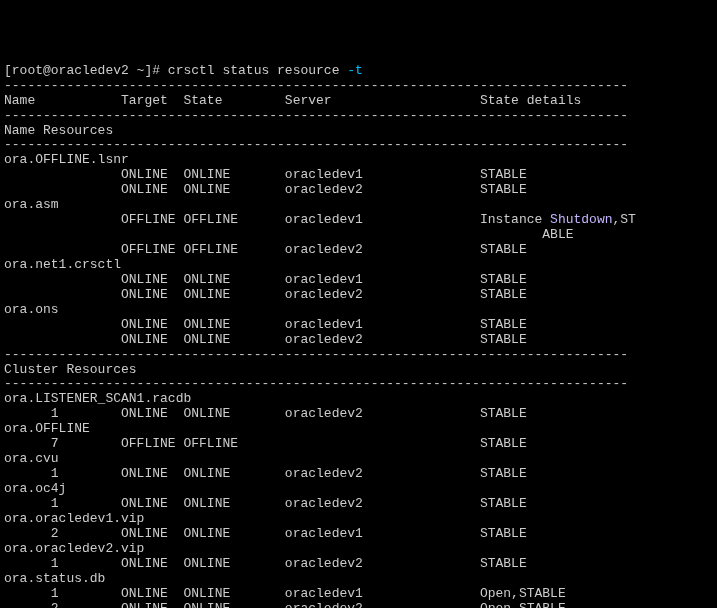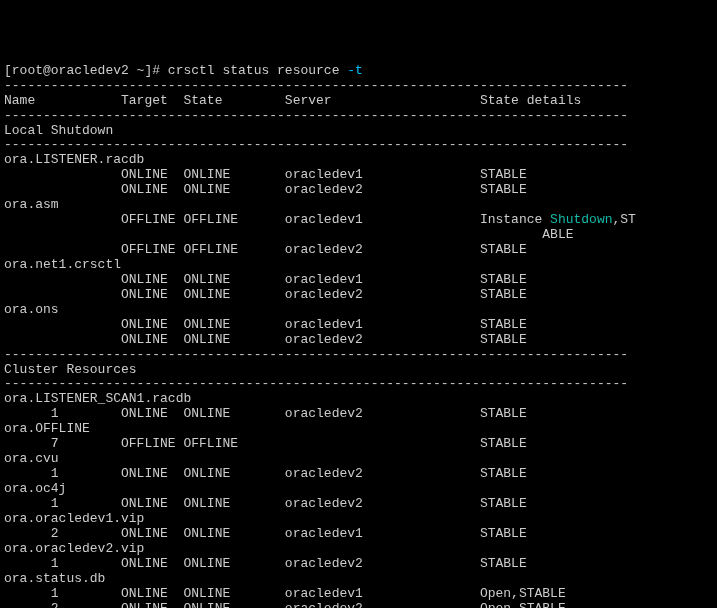--- a/index.html
+++ b/index.html
@@ -7,35 +7,35 @@
       color: #ccc;
       font-family: 'Courier New', monospace;
       font-size: 13px;
       margin: 0;
       padding: 4px;
       white-space: pre;
       line-height: 1.15;
     }
     .prompt { color: #ccc; }
     .flag { color: #00bfff; }
-    .highlight { color: #14b8a6; }
+    .highlight { color: #c4b5fd; }
     .line { white-space: pre; }
   </style>
 </head>
 <body>
 
 
 
 <div id="terminal"><span class="prompt">[root@oracledev2 ~]# crsctl status resource </span><span class="flag">-t</span>
 <span>--------------------------------------------------------------------------------</span>
 <span>Name           Target  State        Server                   State details</span>
 <span>--------------------------------------------------------------------------------</span>
-<span>Local Shutdown</span>
+<span>Name Resources</span>
 <span>--------------------------------------------------------------------------------</span>
-<span>ora.LISTENER.racdb</span>
+<span>ora.OFFLINE.lsnr</span>
 <span class="line">               ONLINE  ONLINE       oracledev1               STABLE</span>
 <span class="line">               ONLINE  ONLINE       oracledev2               STABLE</span>
 <span>ora.asm</span>
 <span class="line">               OFFLINE OFFLINE      oracledev1               Instance <span class="highlight">Shutdown</span>,ST</span>
 <span class="line">                                                                     ABLE</span>
 <span class="line">               OFFLINE OFFLINE      oracledev2               STABLE</span>
 <span>ora.net1.crsctl</span>
 <span class="line">               ONLINE  ONLINE       oracledev1               STABLE</span>
 <span class="line">               ONLINE  ONLINE       oracledev2               STABLE</span>
 <span>ora.ons</span>

